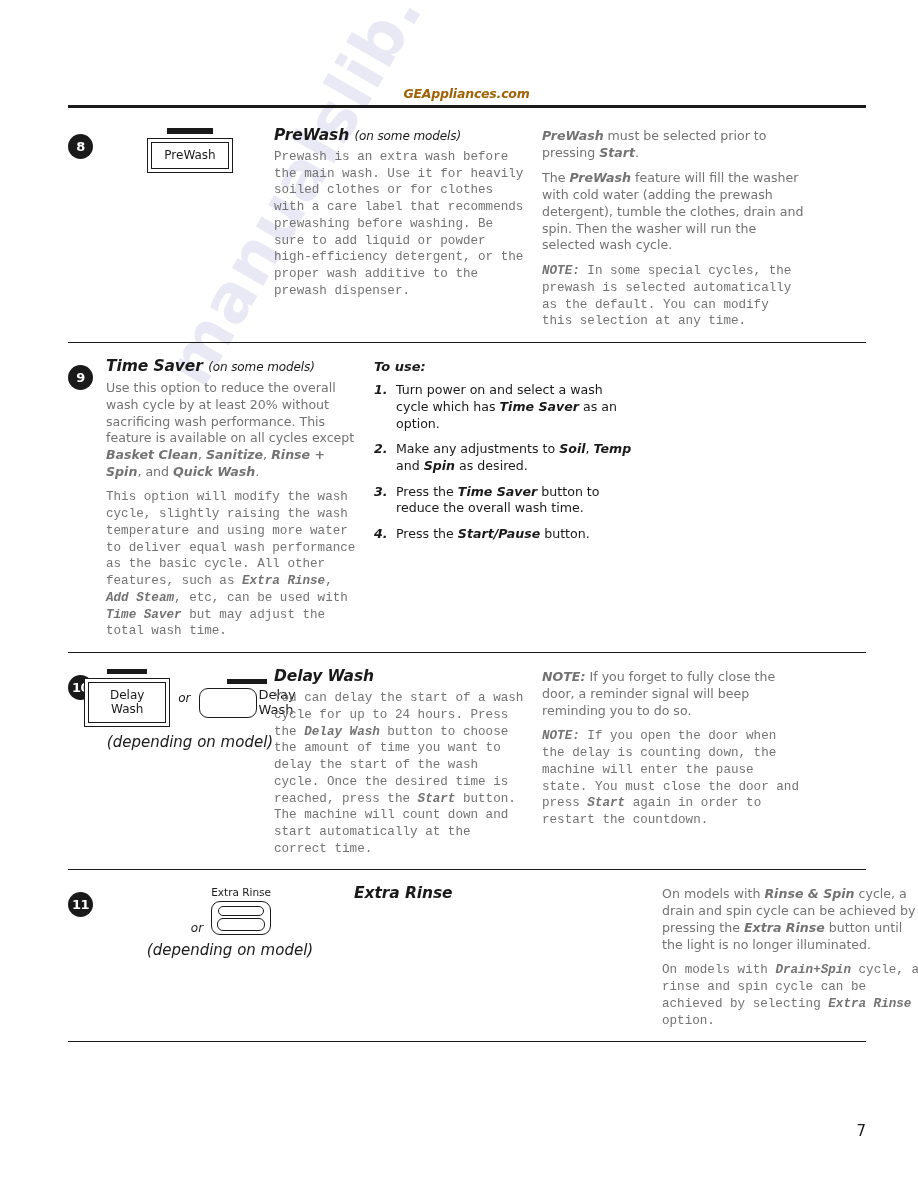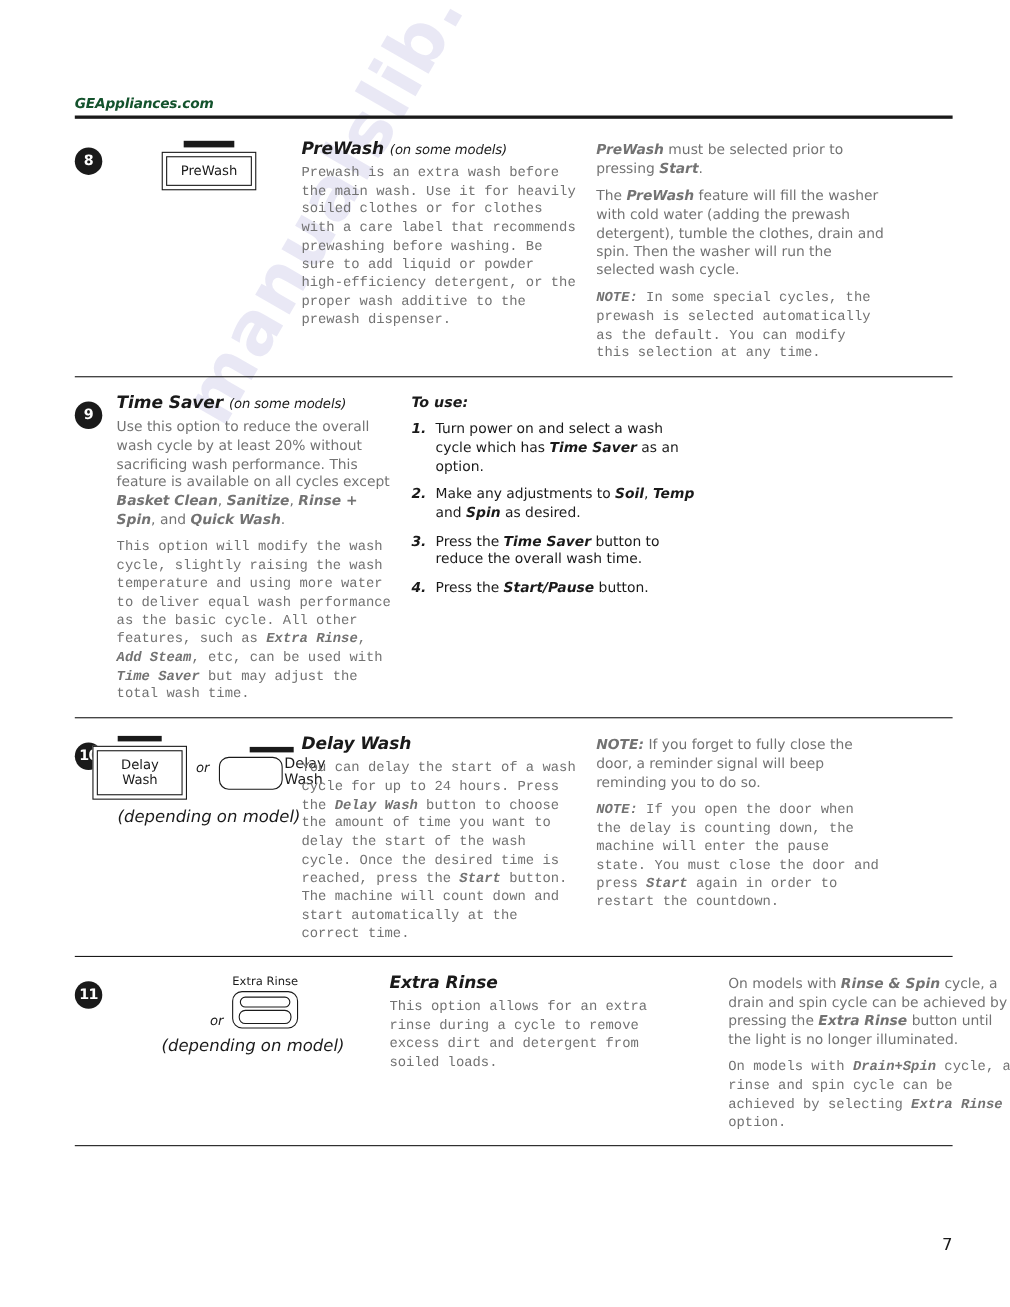--- a/index.html
+++ b/index.html
@@ -24,26 +24,26 @@
   }
 
   
   .header {
     position: absolute;
     left: 68px;
     top: 86px;
     width: 798px;
   }
   .header-site {
-    text-align: left;
+    text-align: center;
     font-style: italic;
     font-weight: bold;
     font-size: 12.5px;
     letter-spacing: -0.2px;
-    color: #14532d;
+    color: #a16207;
     padding-right: 1px;
   }
   .header-rule {
     margin-top: 4px;
     height: 3px;
     background: #1a1a1a;
   }
 
   
   .content {
@@ -452,23 +452,20 @@
             </div>
           </div>
         </div>
         <div class="depend-note">(depending on model)</div>
       </div>
 
       <div class="col-text">
         <h2 class="feat-title">
           <span>Extra Rinse</span>
         </h2>
-        <p class="body">
-          This option allows for an extra rinse during a cycle to remove excess dirt and detergent from soiled loads.
-        </p>
       </div>
 
       <div class="col-note">
         <p class="body">
           On models with <span class="bi">Rinse &amp; Spin</span> cycle, a drain and spin cycle can be achieved by pressing the <span class="bi">Extra Rinse</span> button until the light is no longer illuminated.
         </p>
         <p class="body">
           On models with <span class="bi">Drain+Spin</span> cycle, a rinse and spin cycle can be achieved by selecting <span class="bi">Extra Rinse</span> option.
         </p>
       </div>

